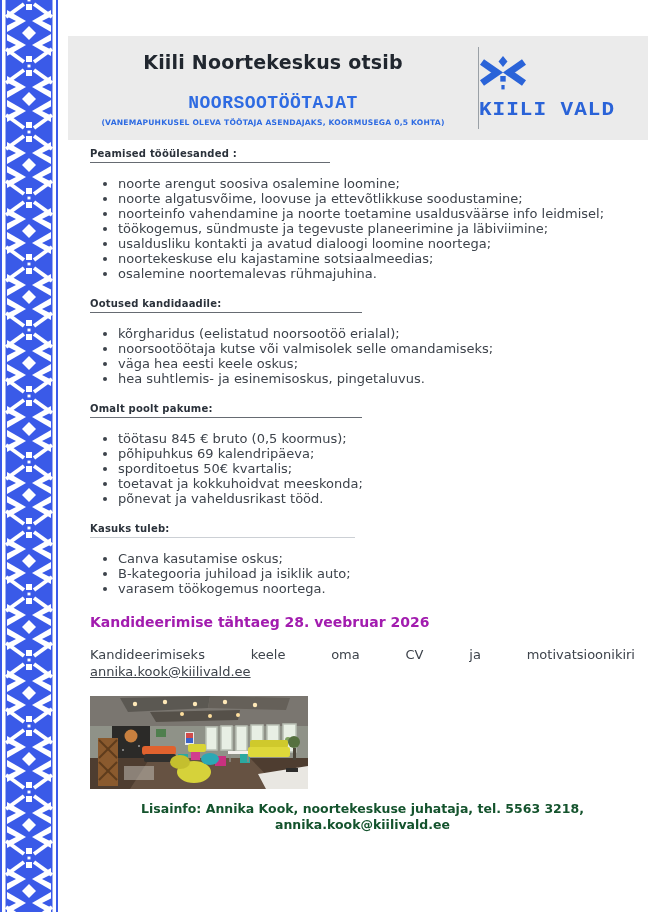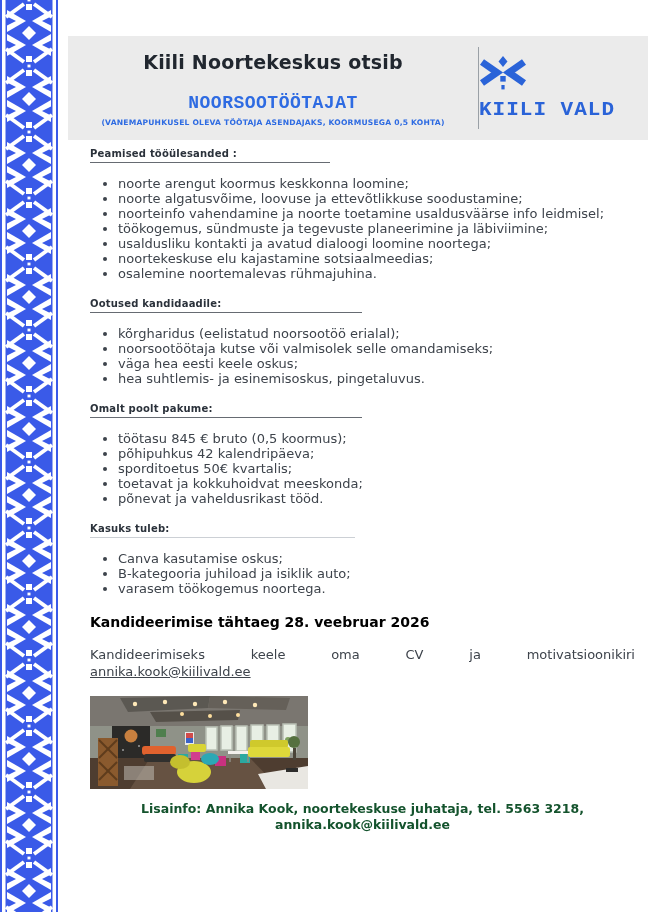--- a/index.html
+++ b/index.html
@@ -23,21 +23,21 @@
   main{position:absolute;left:90px;top:148px;width:545px;}
   h3{margin:0;font-size:10px;font-weight:bold;color:#2b323b;letter-spacing:.2px;}
   .rule{height:1px;background:#666b72;margin-top:3px;}
   .s1 .rule{width:240px;}
   .s2 .rule{width:272px;}
   .s3 .rule{width:272px;}
   .s4 .rule{width:265px;background:#ccd0d5;}
   section{margin-bottom:17px;}
   ul{margin:13px 0 0 0;padding-left:28px;}
   li{font-size:13px;line-height:15px;text-align:justify;color:#3d434b;}
-  .deadline{margin:18px 0 0 0;font-size:14px;font-weight:bold;color:#000000;}
+  .deadline{margin:18px 0 0 0;font-size:14px;font-weight:bold;color:#a21caf;}
   .apply{margin:16px 0 0 0;font-size:13px;line-height:17px;}
   .apply-line1{text-align:justify;text-align-last:justify;}
   .email-link{color:#3d434b;text-decoration:underline;}
   .start{margin:16px 0 0 0;font-size:13px;}
   .photo{margin-top:16px;display:block;}
   footer{margin-top:12px;text-align:center;font-size:12.5px;line-height:16px;color:#14532d;width:545px;font-weight:bold;}
 </style>
 </head>
 <body>
 
@@ -94,21 +94,21 @@
       <div class="logo-text">KIILI VALD</div>
     </div>
   </header>
 
   <main>
 
     <section class="s1">
       <h3>Peamised tööülesanded :</h3>
       <div class="rule"></div>
       <ul>
-        <li>noorte arengut koormus keskkonna loomine;</li>
+        <li>noorte arengut soosiva osalemine loomine;</li>
         <li>noorte algatusvõime, loovuse ja ettevõtlikkuse soodustamine;</li>
         <li>noorteinfo vahendamine ja noorte toetamine usaldusväärse info leidmisel;</li>
         <li>töökogemus, sündmuste ja tegevuste planeerimine ja läbiviimine;</li>
         <li>usaldusliku kontakti ja avatud dialoogi loomine noortega;</li>
         <li>noortekeskuse elu kajastamine sotsiaalmeedias;</li>
         <li>osalemine noortemalevas rühmajuhina.</li>
       </ul>
     </section>
 
     <section class="s2">
@@ -120,21 +120,21 @@
         <li>väga hea eesti keele oskus;</li>
         <li>hea suhtlemis- ja esinemisoskus, pingetaluvus.</li>
       </ul>
     </section>
 
     <section class="s3">
       <h3>Omalt poolt pakume:</h3>
       <div class="rule"></div>
       <ul>
         <li>töötasu 845 € bruto (0,5 koormus);</li>
-        <li>põhipuhkus 42 kalendripäeva;</li>
+        <li>põhipuhkus 69 kalendripäeva;</li>
         <li>sporditoetus 50€ kvartalis;</li>
         <li>toetavat ja kokkuhoidvat meeskonda;</li>
         <li>põnevat ja vaheldusrikast tööd.</li>
       </ul>
     </section>
 
     <section class="s4">
       <h3>Kasuks tuleb:</h3>
       <div class="rule"></div>
       <ul>

